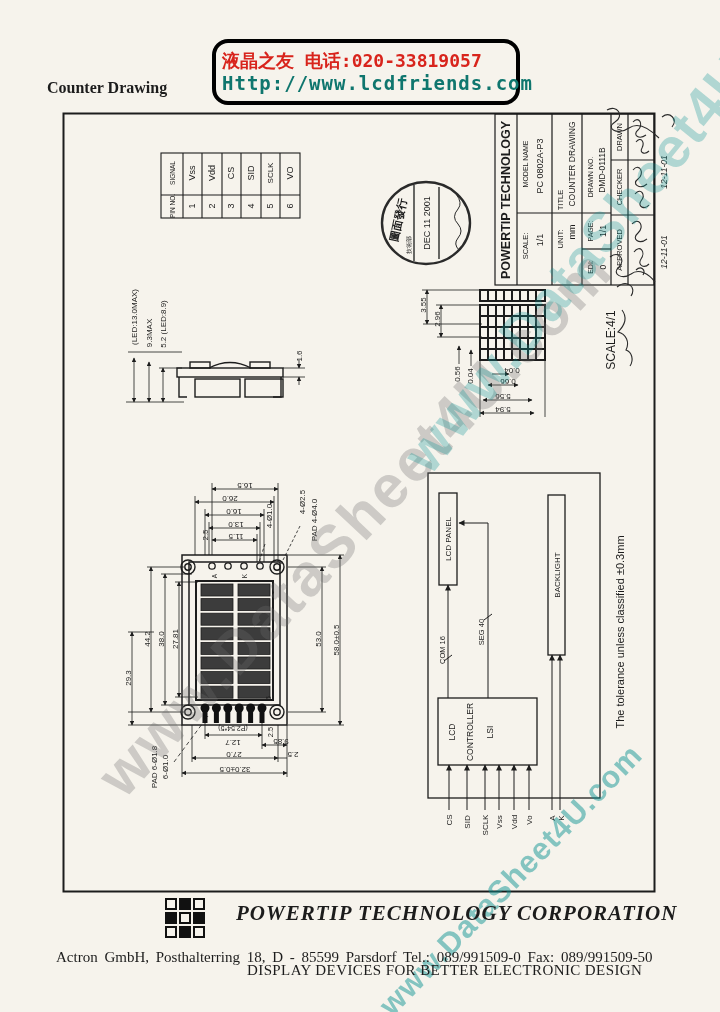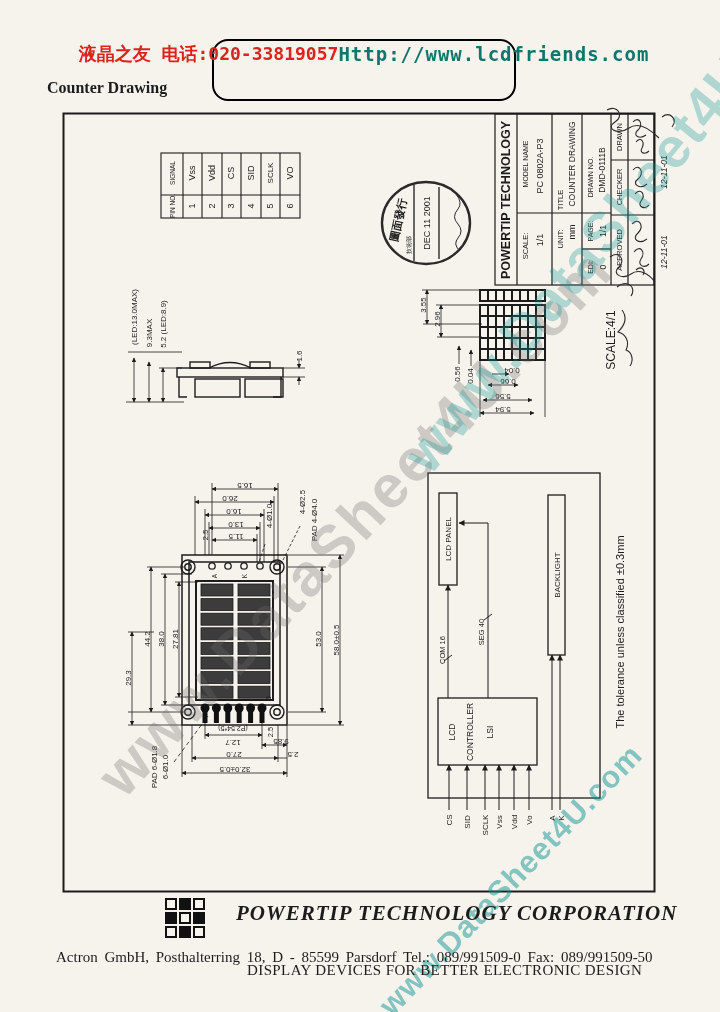--- a/index.html
+++ b/index.html
@@ -1,21 +1,21 @@
 <!DOCTYPE html>
 <html><head>
 <meta charset="utf-8">
 <style>
   html,body { margin:0; padding:0; }
   .page { position:relative; width:720px; height:1012px; background:#f6f3ec;
           overflow:hidden; font-family:"Liberation Serif",serif; color:#1c1c1c; }
   .heading { position:absolute; left:47px; top:79px; font-size:16px; font-weight:bold; }
   .redbox { position:absolute; left:212px; top:39px; width:288px; height:54px;
-            border:2px solid #000000; border-radius:16px; padding:2px 6px;
-            display:flex; flex-direction:row; justify-content:center; }
+            border:4px solid #000000; border-radius:16px; padding:2px 6px;
+            display:flex; flex-direction:column; justify-content:center; }
   .redbox .l1 { color:#d8241c; font-family:"DejaVu Sans Mono",monospace;
                 font-size:18px; font-weight:bold; white-space:nowrap; line-height:1.25; }
   .redbox .l2 { color:#0f766e; font-family:"DejaVu Sans Mono",monospace;
                 font-size:19px; font-weight:bold; white-space:nowrap; letter-spacing:1px; }
   #sheet { position:absolute; left:62px; top:112px; overflow:visible; }
   #sheet text { font-family:"Liberation Sans",sans-serif; fill:#1c1c1c; }
   .wm { position:absolute; white-space:nowrap; pointer-events:none;
         font-family:"Liberation Sans",sans-serif; font-weight:bold; }
   #wm-gray { left:-60px; top:488px; width:830px; text-align:center; font-size:60px;
              color:rgba(110,110,110,0.30); transform:rotate(-47deg); letter-spacing:3px; }

